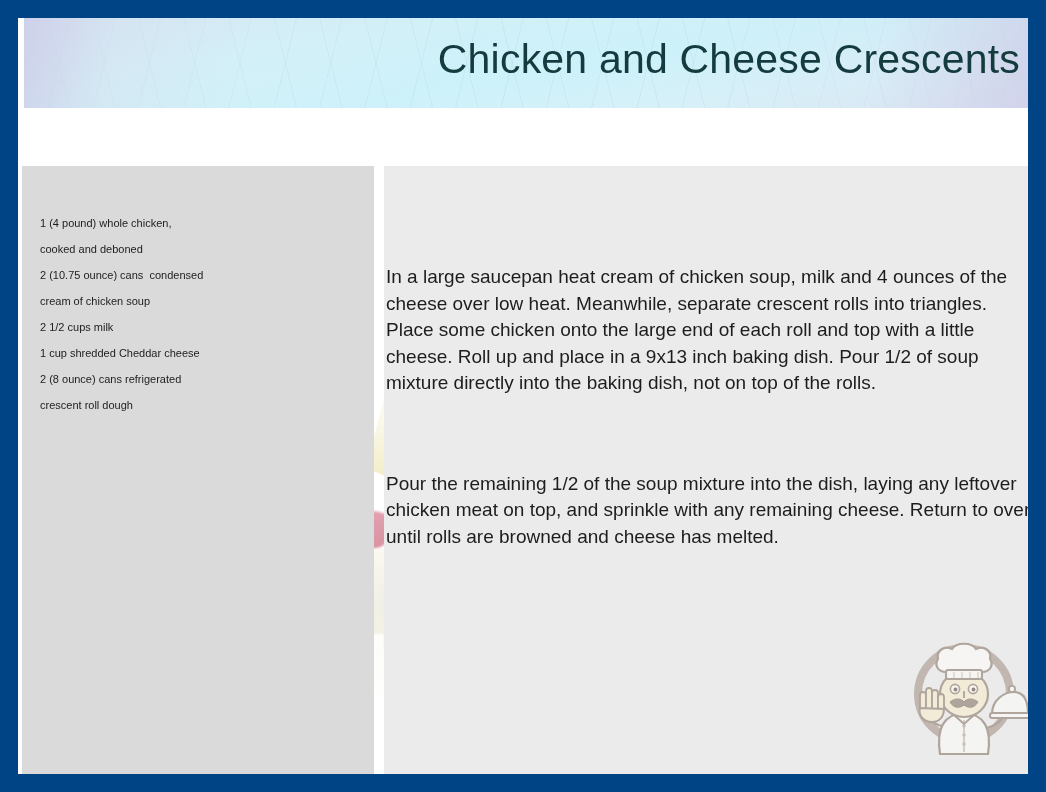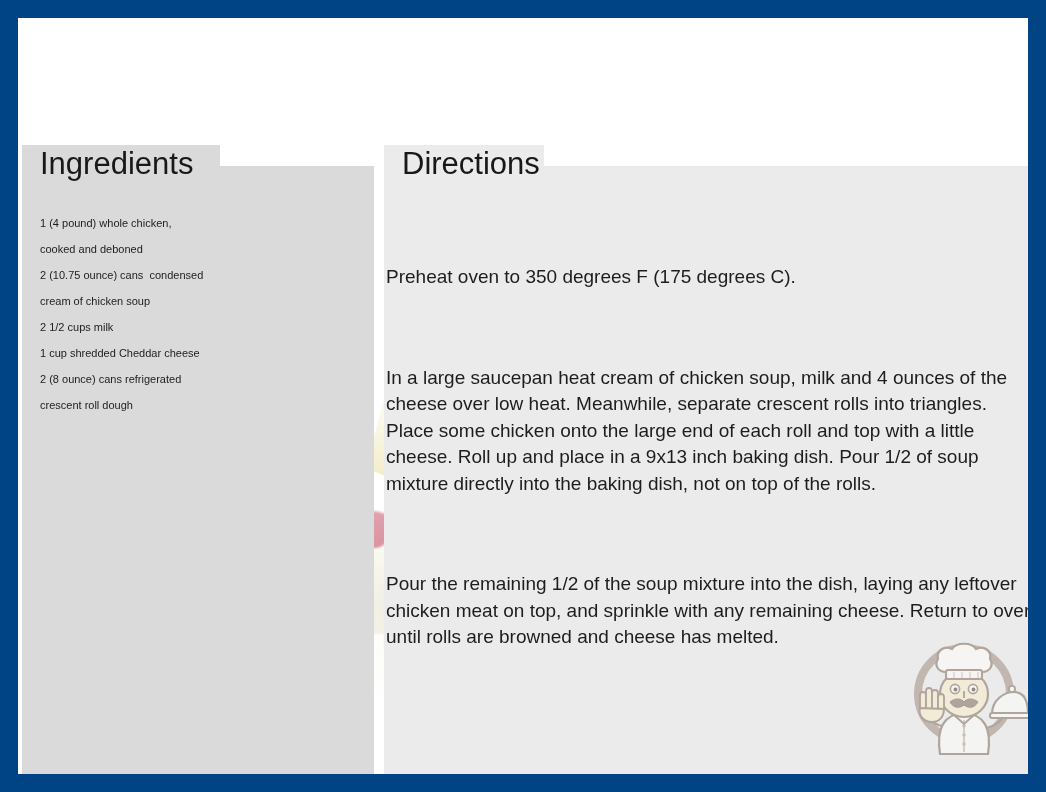--- a/index.html
+++ b/index.html
@@ -133,20 +133,23 @@
     width:128px;height:126px;
     opacity:.62;
   }
 </style>
 </head>
 <body>
 
 <div id="slide">
   <div id="inner">
 
+    <div id="banner">
+      <div id="banner-title">Chicken and Cheese Crescents</div>
+    </div>
 
     <div id="photo" aria-hidden="true">
       <div class="fadebox">
 
         <div class="ch" style="left:28px;top:222px;width:138px;height:96px;border-radius:50% 50% 46% 46%/60% 60% 40% 40%;background:linear-gradient(160deg,#f6fbf3 0%,#f3f6ee 35%,#eef0e6 100%);"></div>
         <div class="ch" style="left:28px;top:255px;width:138px;height:68px;background:linear-gradient(180deg,#f7f9f2 0%,#edefe3 60%,#e2e3d5 100%);border-radius:4px 4px 40% 40%/4px 4px 24% 24%;"></div>
         <div class="ch" style="left:20px;top:182px;width:116px;height:74px;border-radius:52% 52% 42% 42%/66% 66% 36% 36%;background:linear-gradient(150deg,#e6a0ac 0%,#dd8b9d 40%,#d07f92 100%);"></div>
         <div class="ch" style="left:78px;top:168px;width:132px;height:48px;border-radius:50%/60%;background:linear-gradient(140deg,#e79daa 0%,#da8a9c 70%,#cf8092 100%);transform:rotate(-14deg);"></div>
         <div class="ch" style="left:44px;top:196px;width:56px;height:20px;border-radius:50%;background:rgba(255,235,240,.55);transform:rotate(-16deg);"></div>
 
@@ -182,34 +185,31 @@
 
         <div class="ch" style="left:390px;top:268px;width:44px;height:42px;border-radius:5px;background:linear-gradient(150deg,#f4f4ee 0%,#e8e9df 100%);"></div>
         <div class="ch" style="left:400px;top:280px;width:9px;height:9px;border-radius:50%;background:#b5bcb8;"></div>
         <div class="ch" style="left:416px;top:292px;width:7px;height:7px;border-radius:50%;background:#b8bfbb;"></div>
 
         <div class="ch" style="left:12px;top:250px;width:600px;height:110px;border-radius:50%;background:radial-gradient(ellipse at 50% 50%,rgba(250,248,240,.55) 0%,rgba(250,248,240,0) 72%);filter:blur(6px);"></div>
       </div>
     </div>
 
     <div class="panel" id="panel-ing"></div>
-    <div class="head-tab" id="head-ing">Ingredients</div>
     <div class="body-text" id="ing-list">1 (4 pound) whole chicken,
 cooked and deboned
 2 (10.75 ounce) cans  condensed
 cream of chicken soup
 2 1/2 cups milk
 1 cup shredded Cheddar cheese
 2 (8 ounce) cans refrigerated
 crescent roll dough</div>
 
     <div class="panel" id="panel-dir"></div>
-    <div class="head-tab" id="head-dir">Directions</div>
     <div class="body-text" id="dir-body">
-      <p>Preheat oven to 350 degrees F (175 degrees C).</p>
       <p>In a large saucepan heat cream of chicken soup, milk and 4 ounces of the cheese over low heat. Meanwhile, separate crescent rolls into triangles. Place some chicken onto the large end of each roll and top with a little cheese. Roll up and place in a 9x13 inch baking dish. Pour 1/2 of soup mixture directly into the baking dish, not on top of the rolls.</p>
       <p>Pour the remaining 1/2 of the soup mixture into the dish, laying any leftover chicken meat on top, and sprinkle with any remaining cheese. Return to oven until rolls are browned and cheese has melted.</p>
     </div>
 
     <svg id="chef" viewBox="0 0 128 126" aria-hidden="true">
       <g fill="none" stroke="#8b7b6e" stroke-width="2.1" stroke-linejoin="round" stroke-linecap="round">
 
         <path d="M18 58 A46 46 0 1 0 110 58 A46 46 0 1 0 18 58 Z" stroke="#9c8a7c" stroke-width="8" opacity=".85"></path>
       </g>
 

